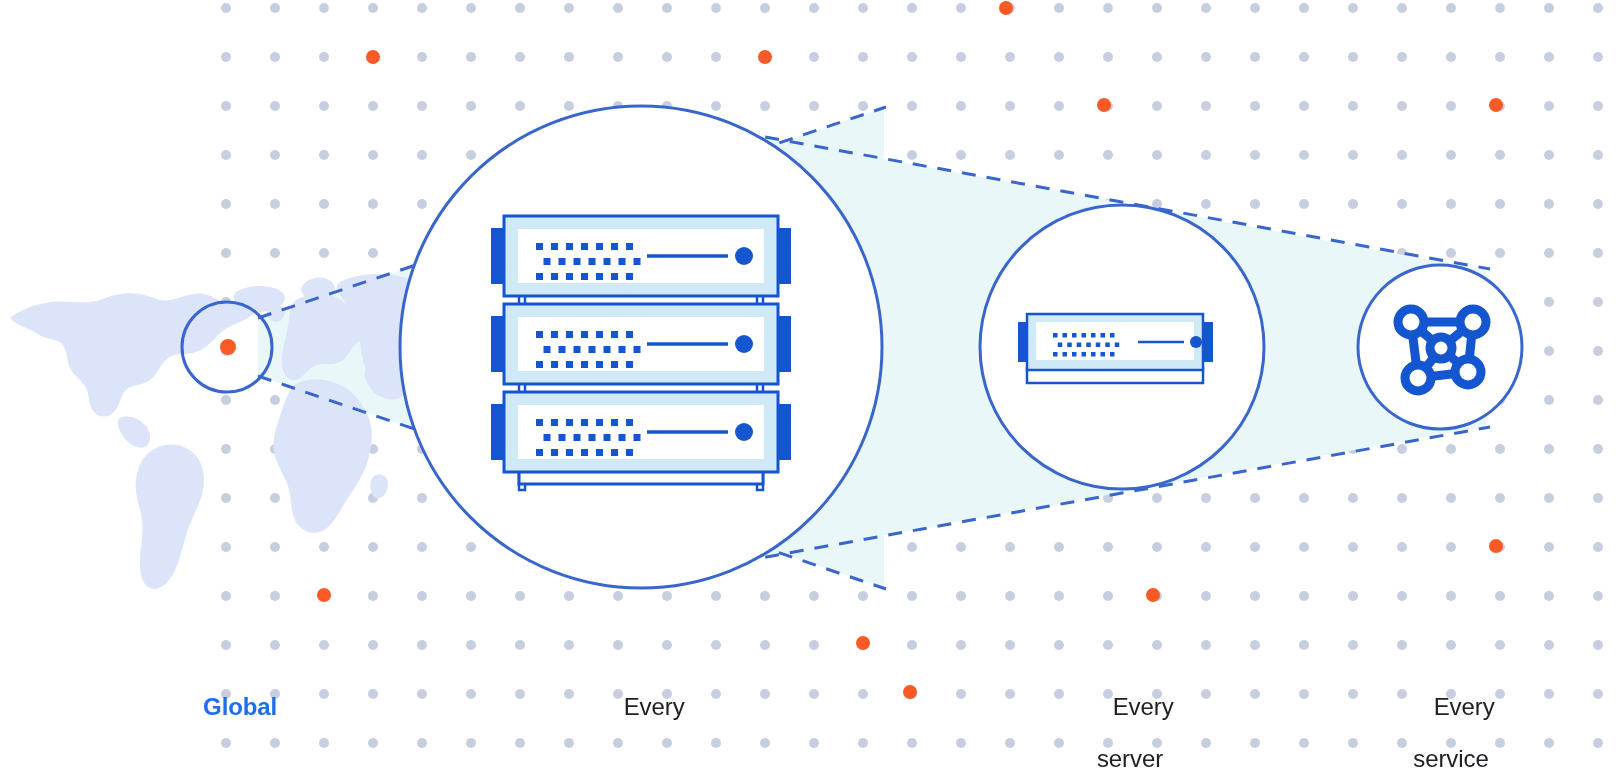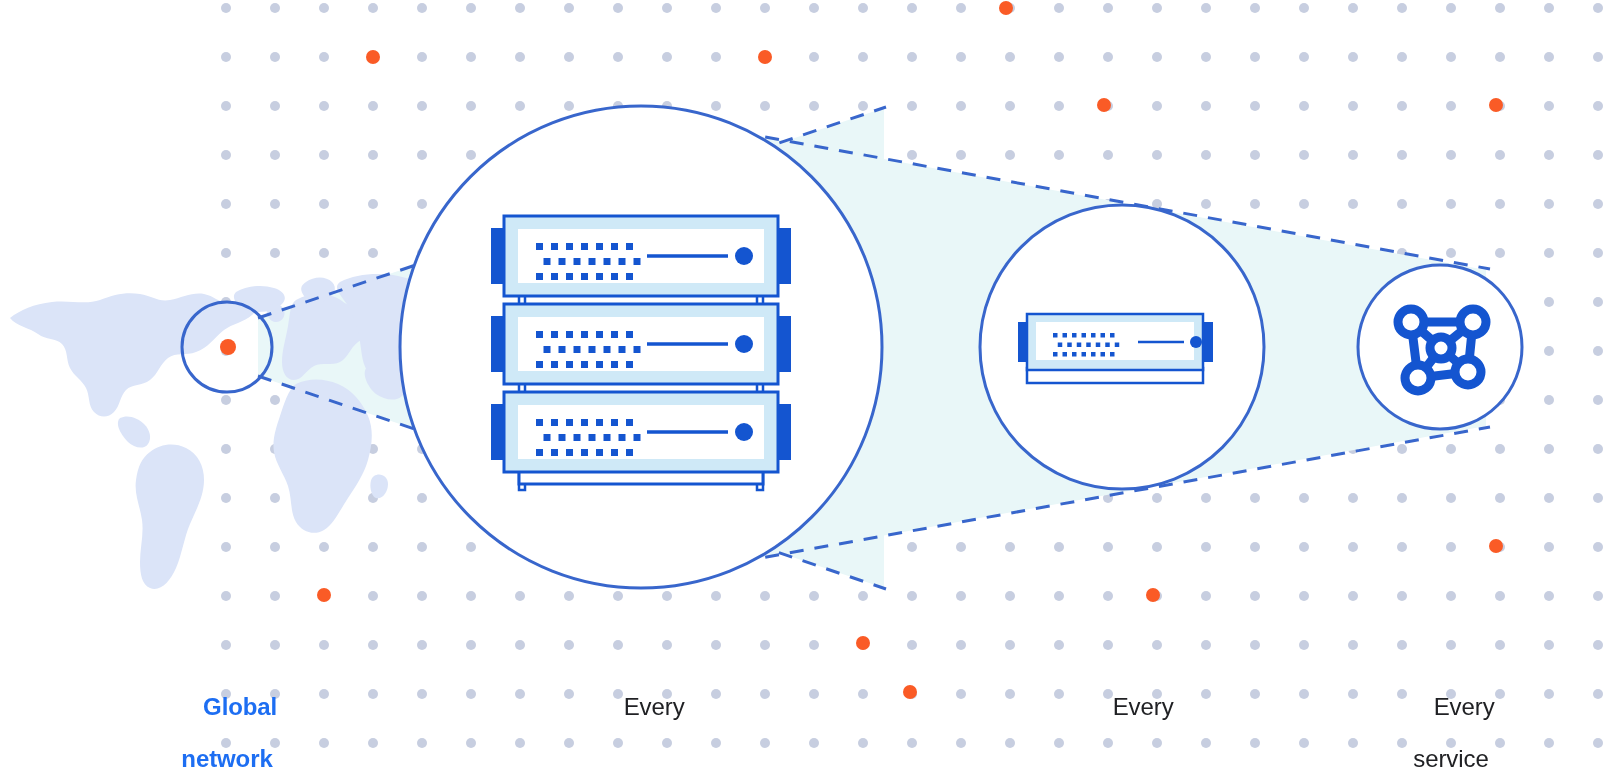--- a/index.html
+++ b/index.html
@@ -770,29 +770,29 @@
       <circle cx="1411" cy="322" r="13"></circle>
       <circle cx="1473" cy="322" r="13"></circle>
       <circle cx="1418" cy="378" r="13"></circle>
       <circle cx="1468" cy="372" r="13"></circle>
       <circle cx="1441" cy="348" r="11"></circle>
     </g>
   </svg>
 
   <div class="label label-blue" style="left:77px; top:668px; width:300px;">
     <span>Global</span>
-    <span class="l2">network</span>
   </div>
 
   <div class="label label-dark" style="left:491px; top:668px; width:300px;">
     <span>Every</span>
   </div>
 
   <div class="label label-dark" style="left:980px; top:668px; width:300px;">
     <span>Every</span>
+    <span class="l2">server</span>
   </div>
 
   <div class="label label-dark" style="left:1301px; top:668px; width:300px;">
     <span>Every</span>
     <span class="l2">service</span>
   </div>
 
 </div>
 
 </body></html>

